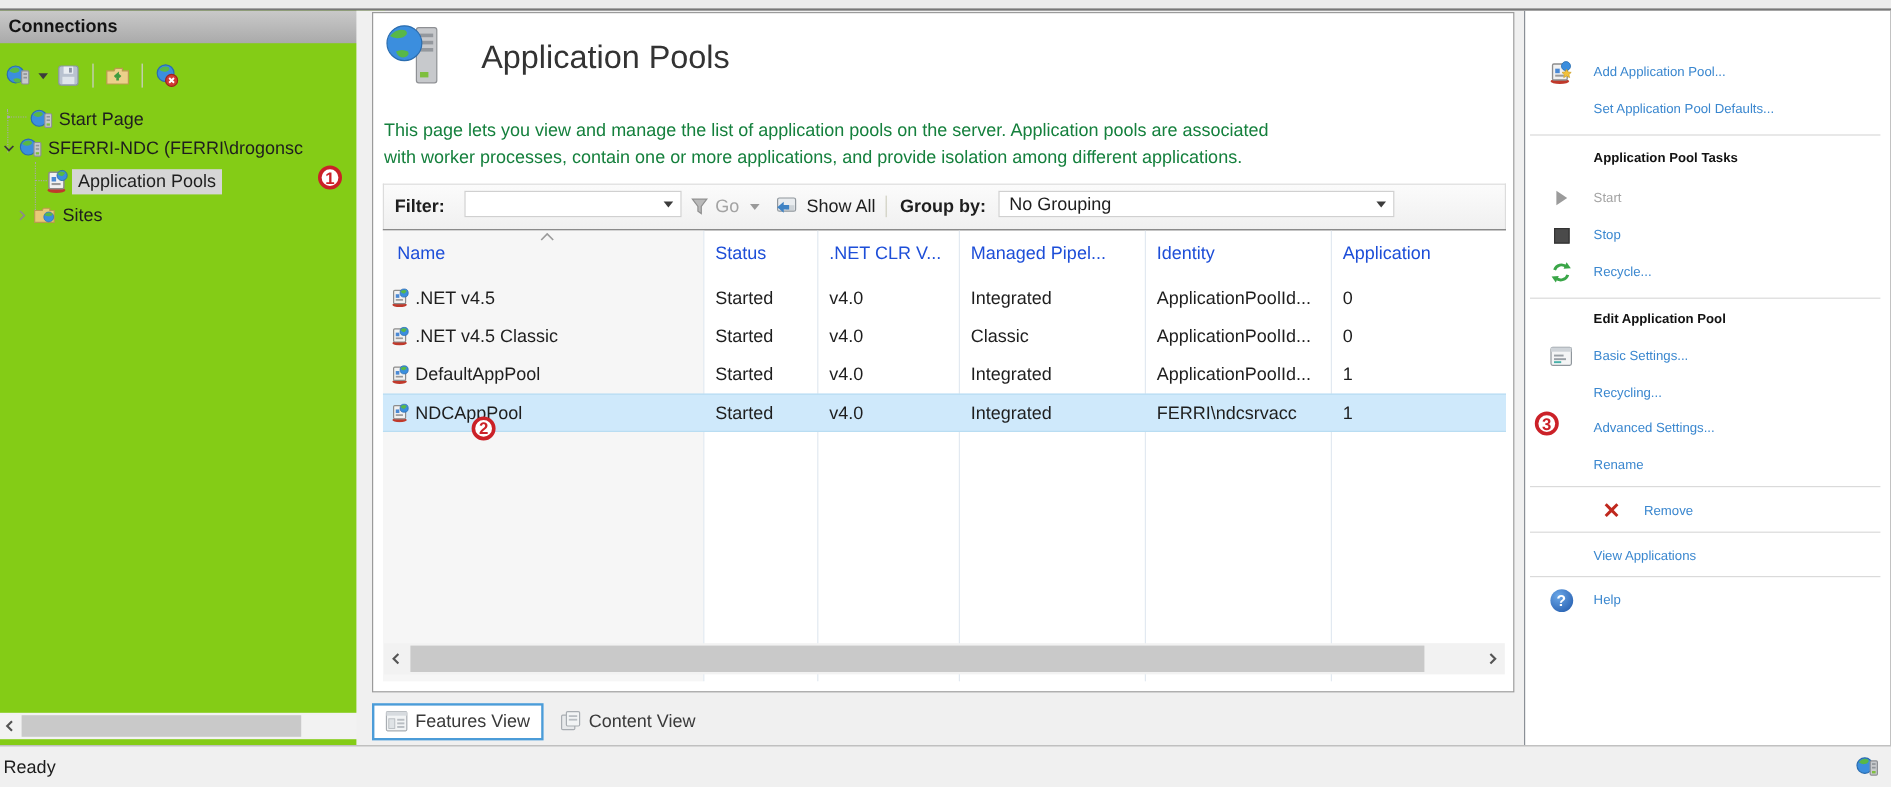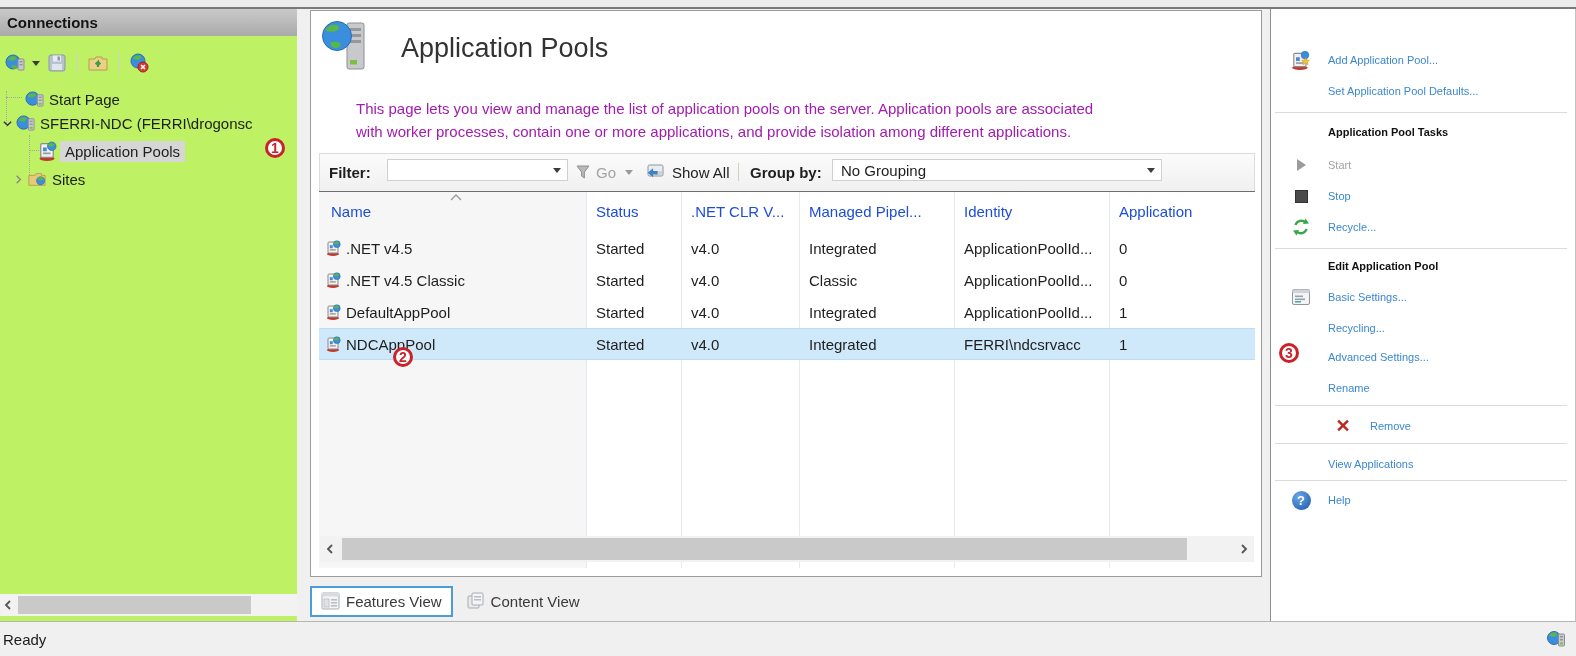--- a/index.html
+++ b/index.html
@@ -6,21 +6,21 @@
   html,body { width:1576px; height:656px; }
   body { font-family:"Liberation Sans", sans-serif; background:#f0f0f0; position:relative; overflow:hidden; color:#1e1e1e; }
   .abs { position:absolute; }
   .screen { position:absolute; left:0; top:0; width:1576px; height:656px; }
 
   
   .top-strip { left:0; top:0; width:1576px; height:9px; background:#ececec; border-bottom:2px solid #787878; }
 
   
   .panel-band { height:27px; background:linear-gradient(#c9c9c9,#aaaaaa); display:flex; align-items:center; padding-left:7px; font-weight:bold; font-size:15px; color:#141414; }
-  .left-panel { left:0; top:9px; width:321px; height:612px; background:#bef264; border-right:1px solid #8a8f96; overflow:hidden; }
+  .left-panel { left:0; top:9px; width:321px; height:612px; background:#84cc16; border-right:1px solid #8a8f96; overflow:hidden; }
   .right-panel { left:1270px; top:9px; width:306px; height:612px; background:#fff; border-left:1px solid #8a8f96; border-right:1px solid #c2c2c2; }
   .center-area { left:297px; top:9px; width:973px; height:612px; background:#f0f0f0; }
 
   
   .conn-toolbar { position:absolute; left:2px; top:40px; width:290px; height:28px; display:flex; align-items:center; gap:4px; }
   .tb-btn { width:26px; height:26px; display:flex; align-items:center; justify-content:center; }
   .tb-sep { width:1px; height:20px; background:#d0d0d0; margin:0 3px; }
   .caret-down { width:0; height:0; border-left:4px solid transparent; border-right:4px solid transparent; border-top:5px solid #3c3c3c; }
 
   
@@ -31,21 +31,21 @@
   .dotline-h { position:absolute; height:0; border-top:1px dotted #a8a8a8; }
 
   
   .hscroll { position:absolute; left:0; right:2px; bottom:5px; height:22px; background:#f2f2f2; display:block; }
   .hs-thumb { position:absolute; top:2px; bottom:2px; background:#c9c9c9; }
   .hs-arrow { position:absolute; top:0; width:16px; height:22px; display:flex; align-items:center; justify-content:center; }
 
   
   .content-panel { position:absolute; left:13px; top:1px; width:952px; height:567px; background:#fff; border:1px solid #9b9b9b; }
   .page-title { position:absolute; left:90px; top:22px; font-size:27px; color:#333; }
-  .desc { position:absolute; left:9px; top:86px; font-size:15px; line-height:23px; color:#a21caf;margin-left:36px; }
+  .desc { position:absolute; left:9px; top:86px; font-size:15px; line-height:23px; color:#15803d; }
 
   
   .filter-bar { position:absolute; left:8px; top:142px; width:936px; height:38px; background:linear-gradient(#fbfbfb,#f0f0f0); border:1px solid #dcdcdc; border-bottom:none; display:block; font-size:15px; }
   .fb-item { position:absolute; top:0; height:36px; display:flex; align-items:center; }
   .combo { background:#fff; border:1px solid #d0d0d0; height:22px; position:absolute; top:5px; display:flex; align-items:center; justify-content:flex-end; padding-right:6px; }
   .fb-sep { position:absolute; top:9px; width:1px; height:18px; background:#cfcfc0; }
 
   
   .list { position:absolute; left:8px; top:180px; width:936px; height:377px; border-top:1px solid #6e6e6e; background:#fff; overflow:hidden; }
   .col-shade { position:absolute; left:0; top:0; width:267px; height:100%; background:#f6f6f6; }

